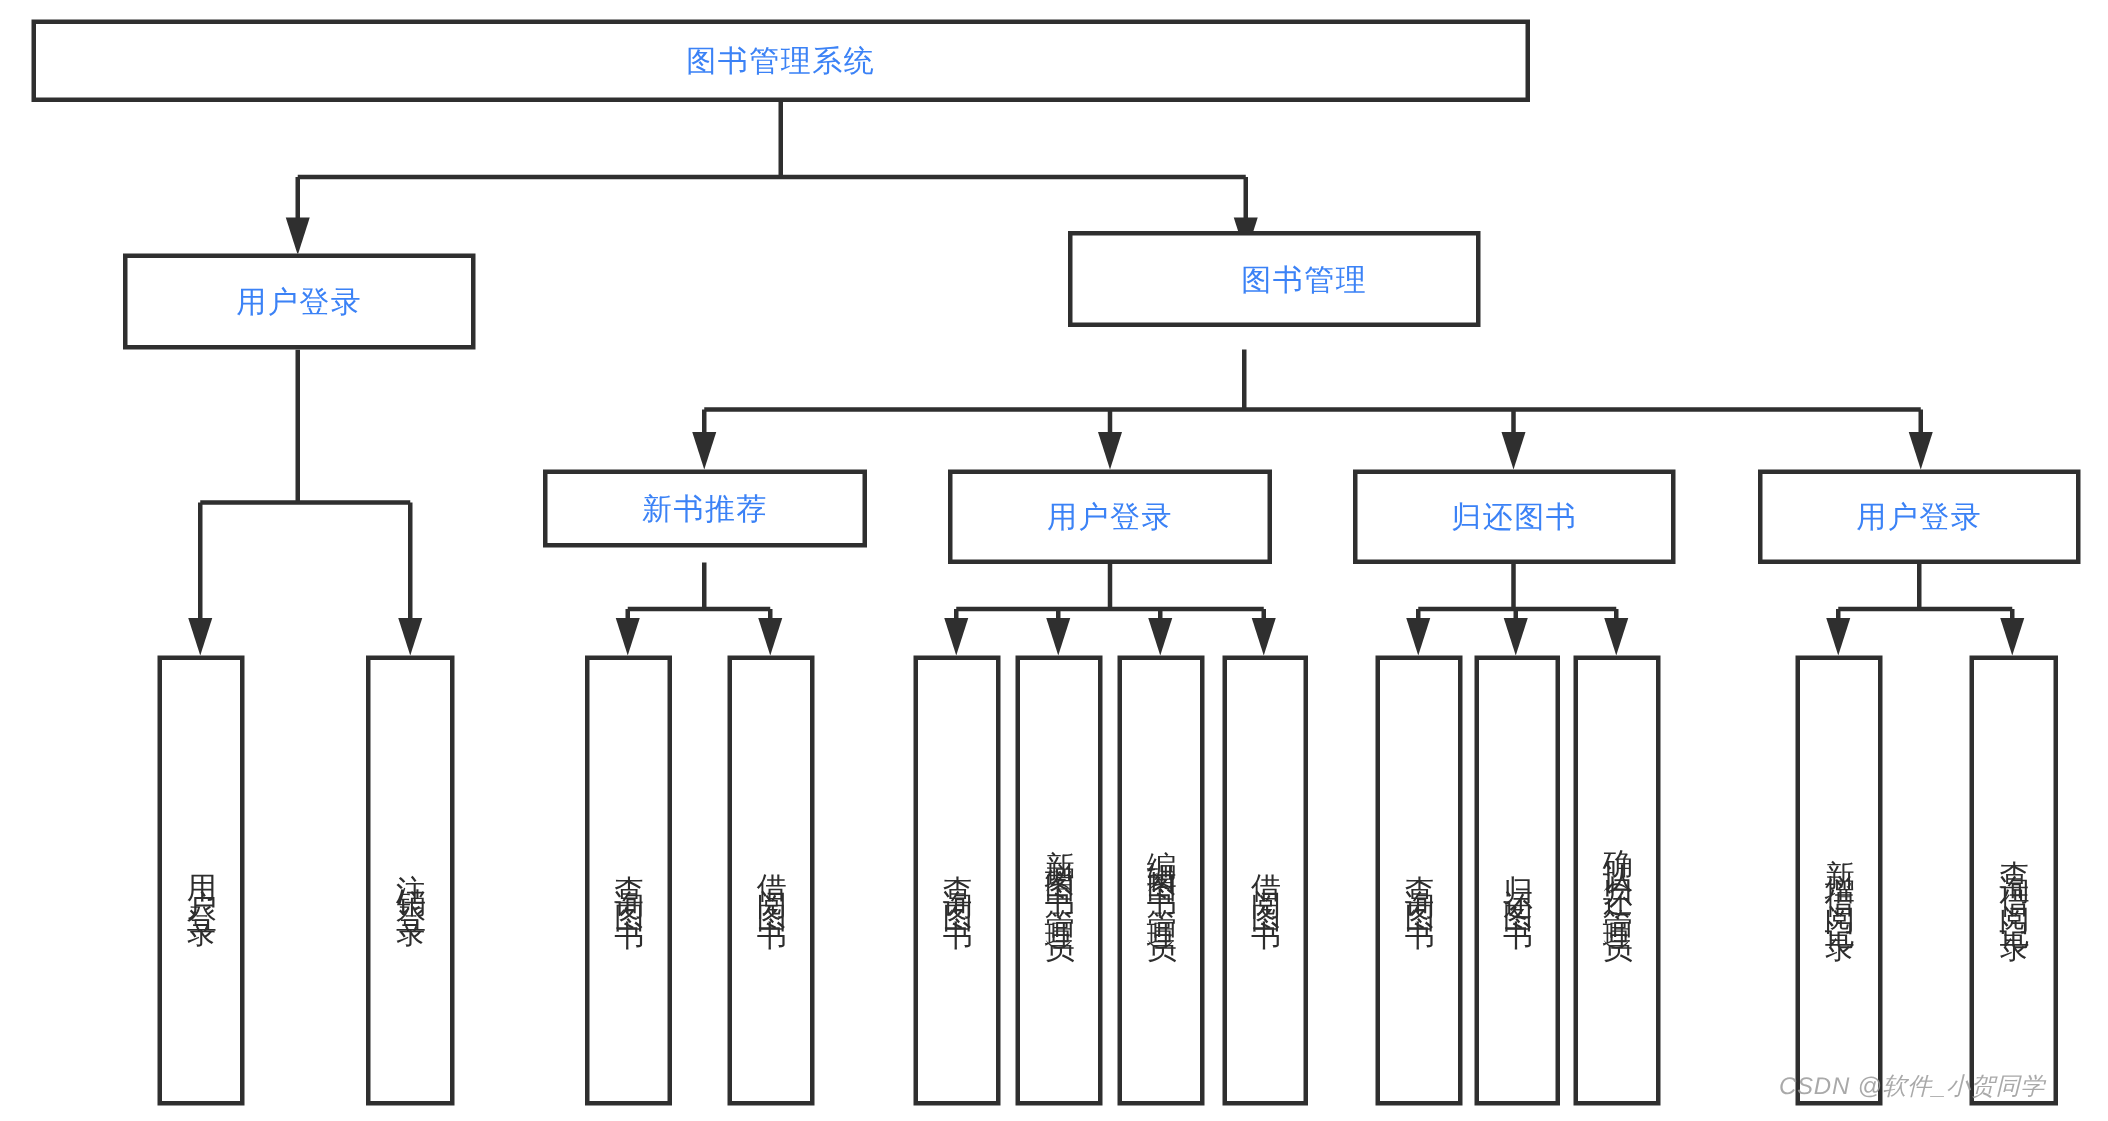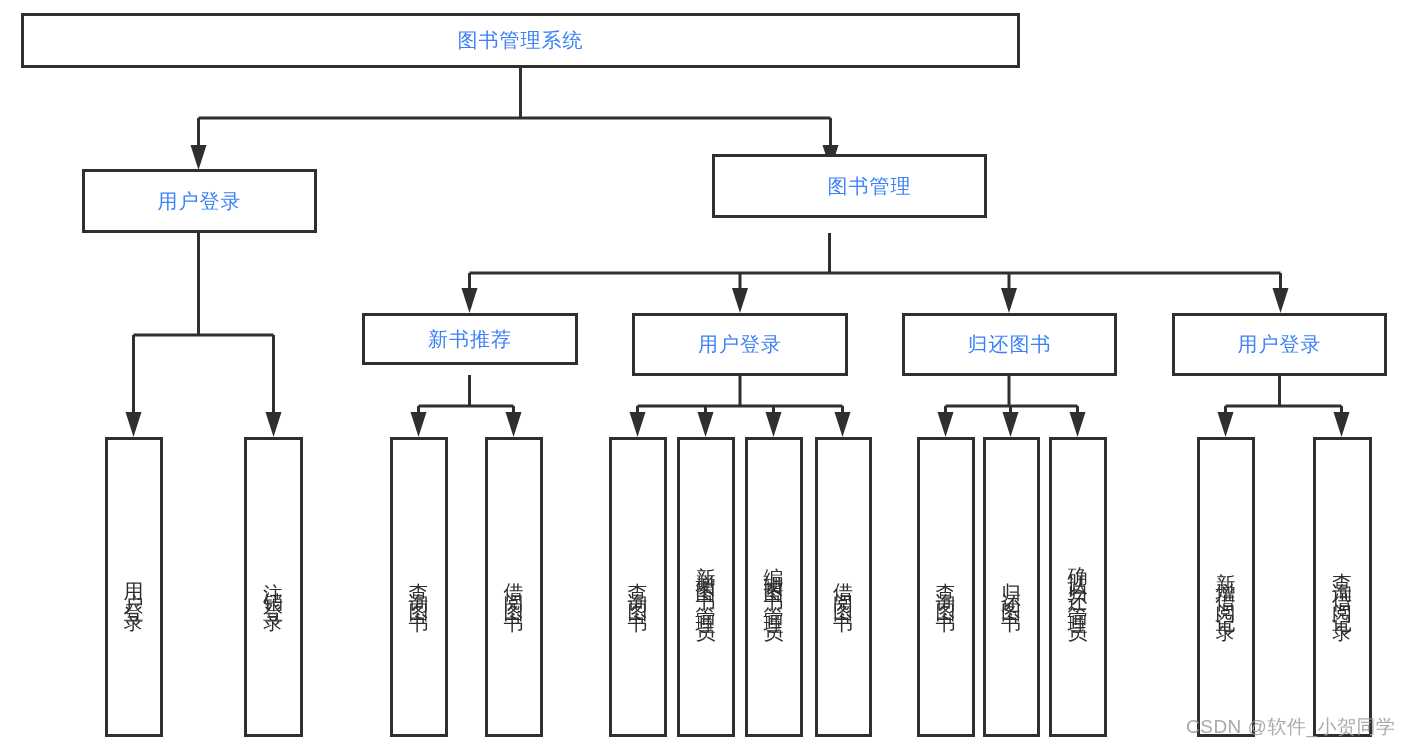--- a/index.html
+++ b/index.html
@@ -45,26 +45,27 @@
     color: #2d2d2d;
     writing-mode: vertical-rl;
     text-orientation: mixed;
     letter-spacing: 10px;
     line-height: 1;
   }
   #watermark {
     position: absolute;
     left: 1186px;
     top: 714px;
-    font-size: 19px;
+    font-size: 16px;
     letter-spacing: 0.5px;
     color: #9b9b9b;
     opacity: 0.85;
     z-index: 20;
     white-space: nowrap;
+    font-style: italic;
   }
 </style>
 </head>
 <body>
 
 <div id="canvas">
 
   <svg id="wires" viewBox="0 0 1405 747" xmlns="http://www.w3.org/2000/svg">
     <g stroke="#2f2f2f" stroke-width="3" fill="none">
 

